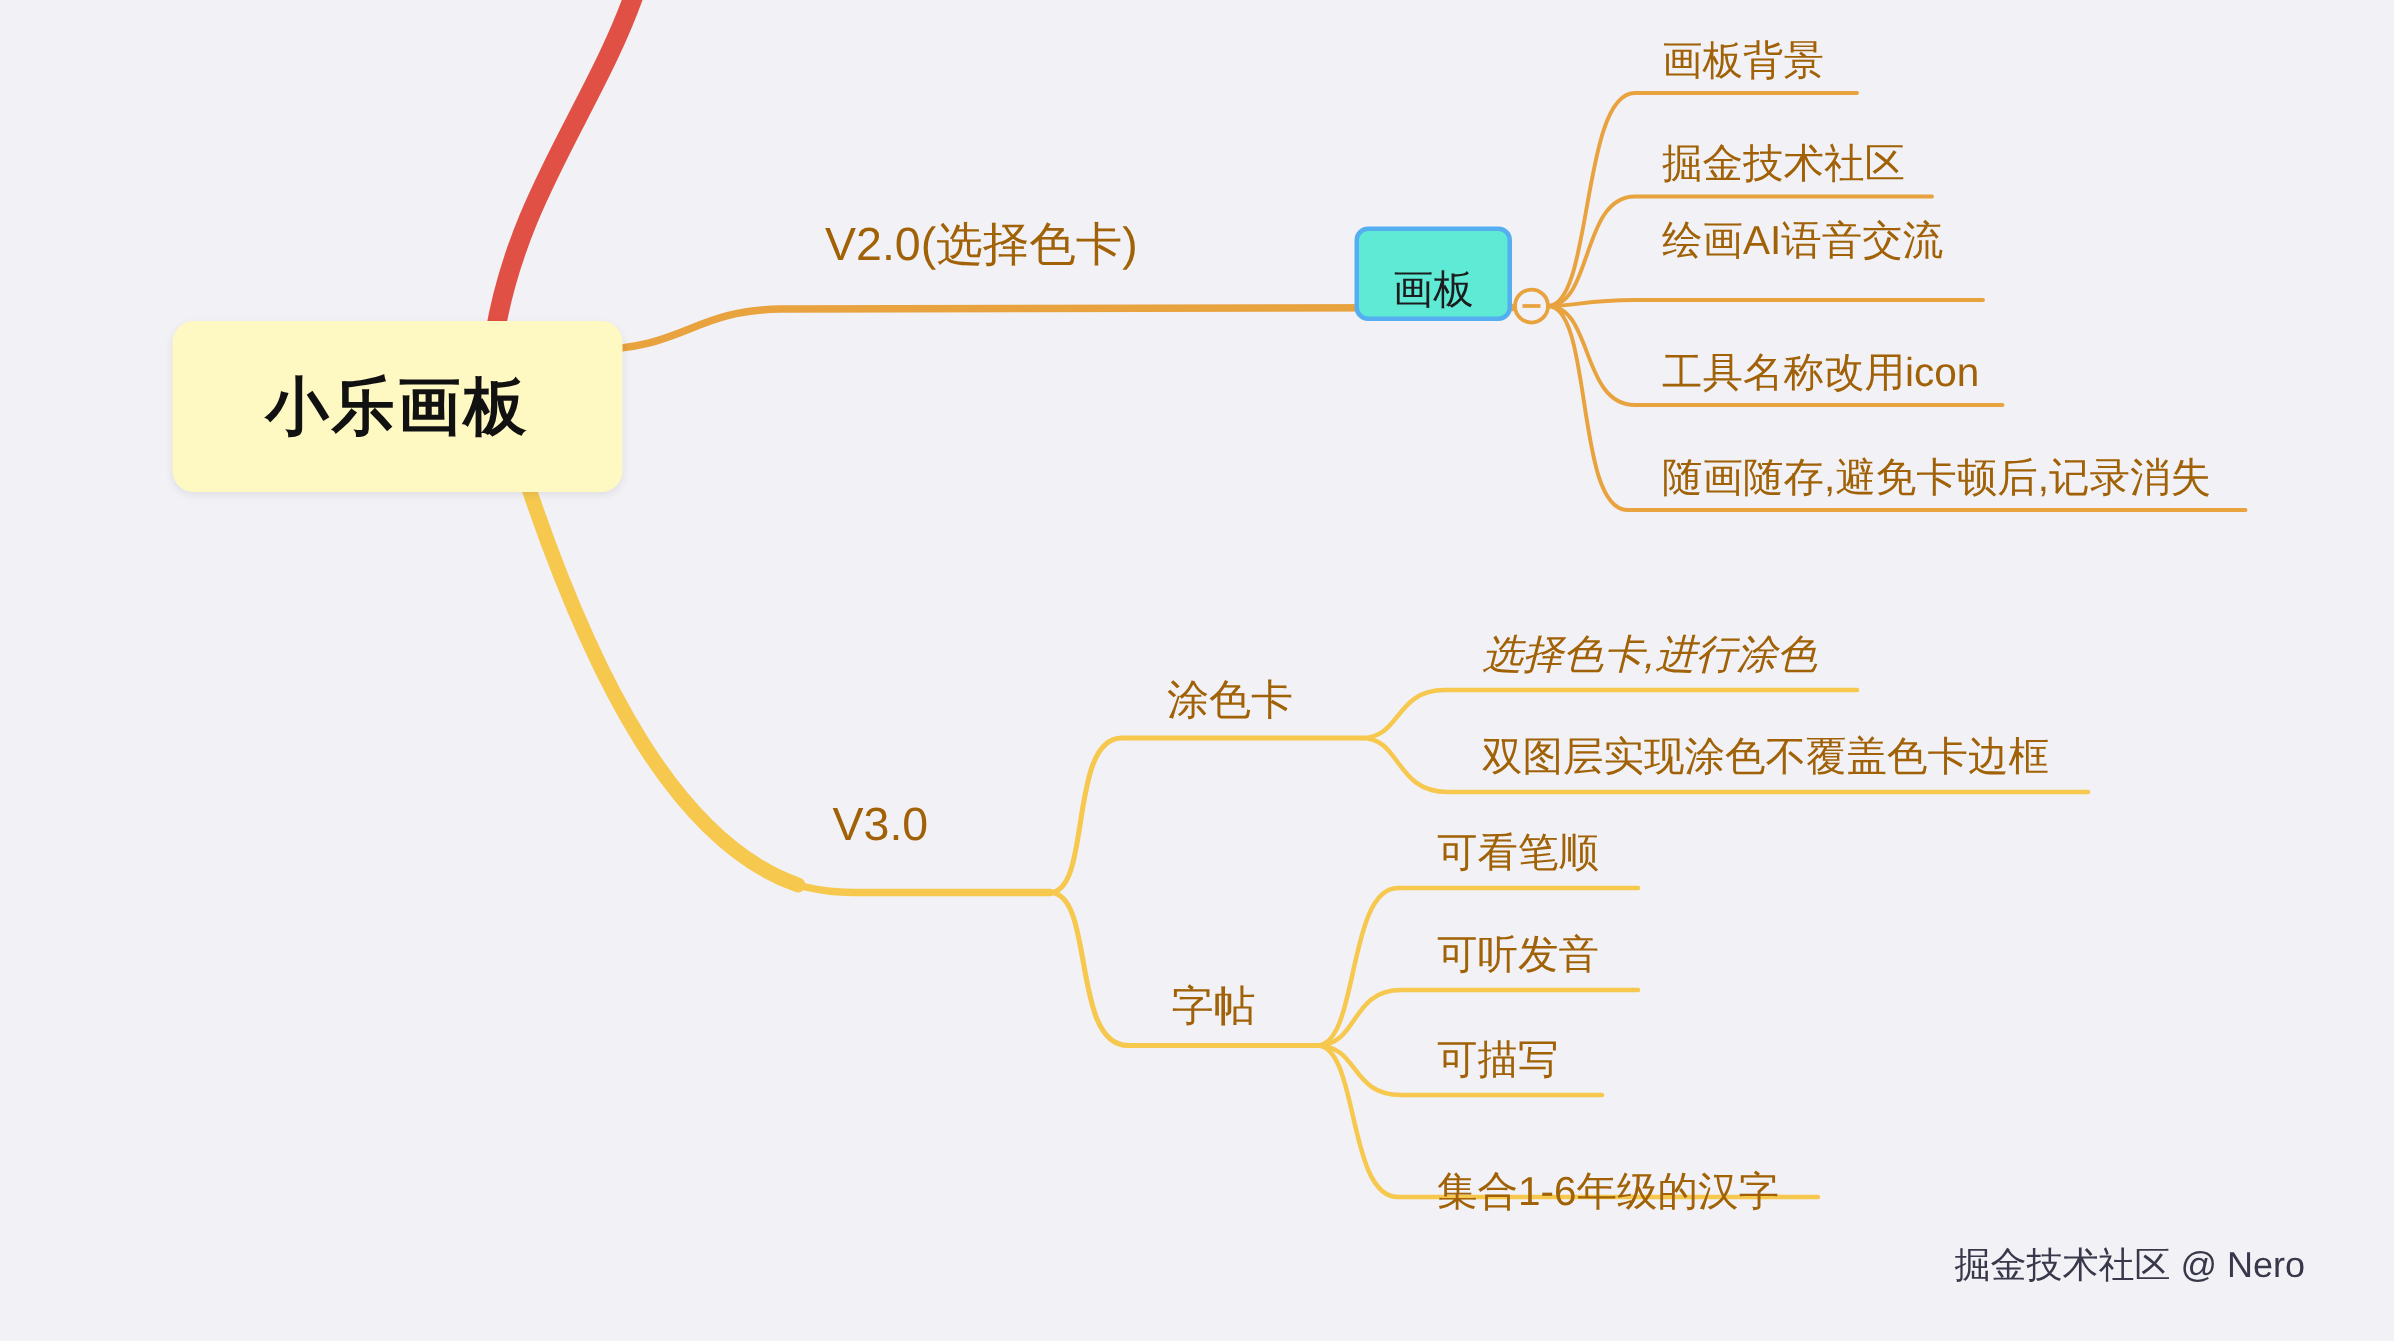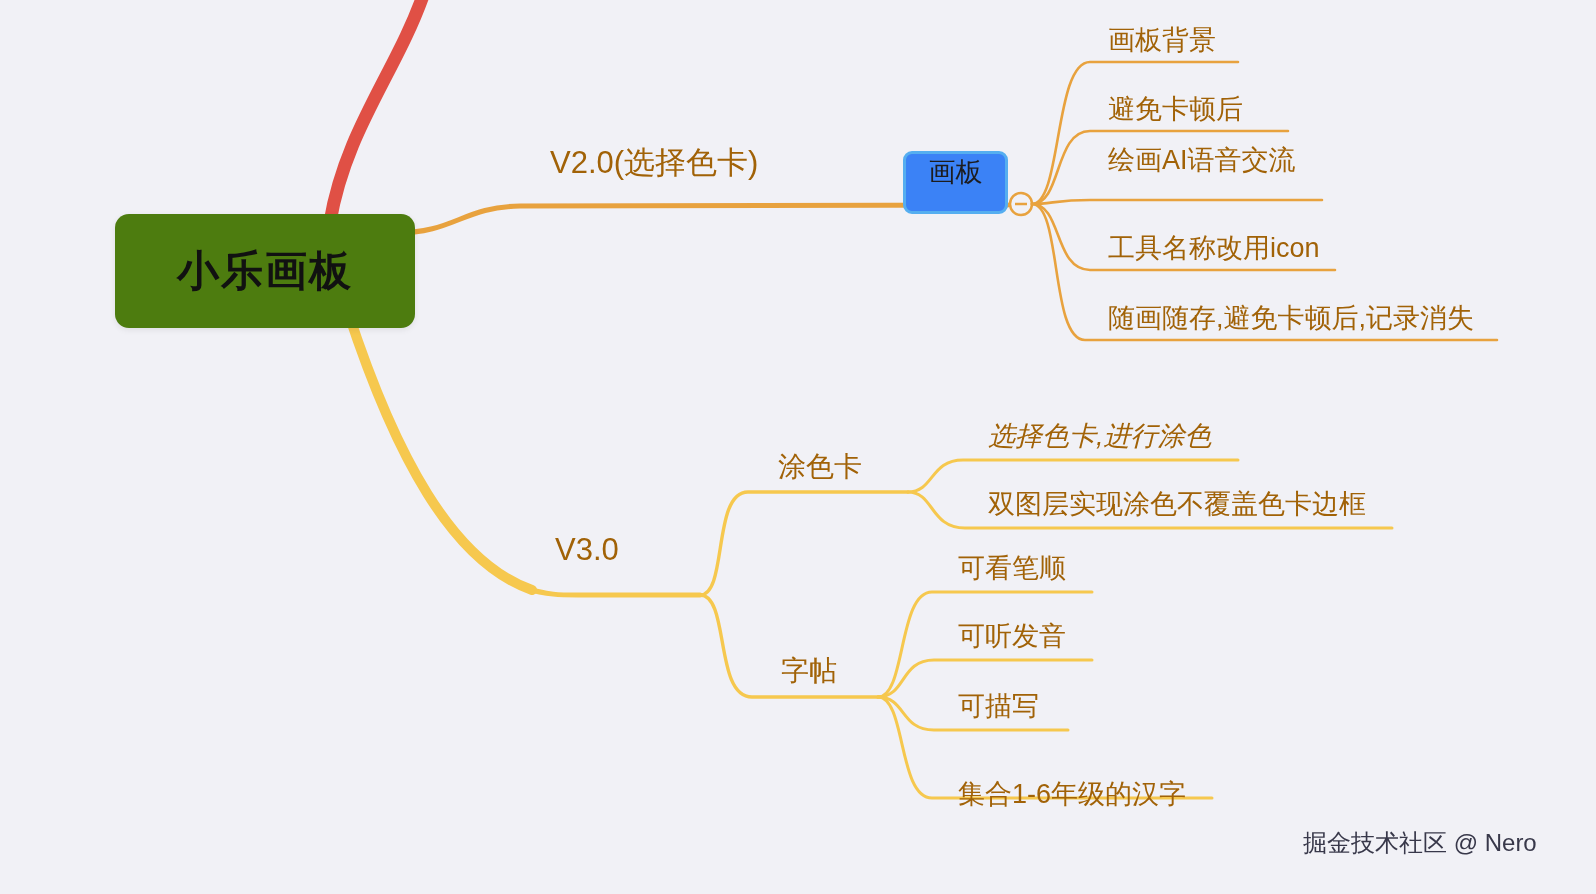--- a/index.html
+++ b/index.html
@@ -15,32 +15,32 @@
     position:absolute;
     color:#a16207;
     font-size:27px;
     white-space:nowrap;
     cursor:pointer;
   }
   .label.big{font-size:31px;}
   .root-node{
     position:absolute;
     left:115px;top:214px;width:300px;height:114px;
-    background:#4d7c0f;border-radius:14px;
+    background:#fef9c3;border-radius:14px;
     box-shadow:0 2px 6px rgba(0,0,0,0.08);
     display:flex;align-items:center;justify-content:center;
     cursor:pointer;
   }
   .root-node span{font-size:42px;font-weight:700;color:#111;letter-spacing:2px;}
   .boxed-node{
     position:absolute;
     left:903px;top:151px;width:99px;height:57px;
-    background:#3b82f6;
+    background:#5eead4;
     border:3px solid #55aef0;border-radius:9px;
-    display:flex;align-items:flex-start;justify-content:center;
+    display:flex;align-items:flex-end;justify-content:center;
     cursor:pointer;
   }
   .boxed-node span{font-size:27px;color:#1c1c1e;}
   .watermark{
     position:absolute;
     left:1303px;top:827px;
     font-size:24px;font-weight:400;color:#38384a;
     white-space:nowrap;
   }
 </style>
@@ -83,21 +83,21 @@
     <span>小乐画板</span>
   </div>
 
   <div class="label big" style="left:550px;top:142px;">V2.0(选择色卡)</div>
 
   <div class="boxed-node">
     <span>画板</span>
   </div>
 
   <div class="label" style="left:1108px;top:22px;">画板背景</div>
-  <div class="label" style="left:1108px;top:91px;">避免卡顿后</div>
+  <div class="label" style="left:1108px;top:91px;">掘金技术社区</div>
   <div class="label" style="left:1108px;top:142px;">绘画AI语音交流</div>
   <div class="label" style="left:1108px;top:300px;">随画随存,避免卡顿后,记录消失</div>
   <div class="label" style="left:1108px;top:230px;">工具名称改用icon</div>
 
   <div class="label big" style="left:555px;top:532px;">V3.0</div>
 
   <div class="label" style="left:778px;top:448px;font-size:28px;">涂色卡</div>
   <div class="label" style="left:988px;top:418px;font-style:italic;">选择色卡,进行涂色</div>
   <div class="label" style="left:988px;top:486px;">双图层实现涂色不覆盖色卡边框</div>
 

